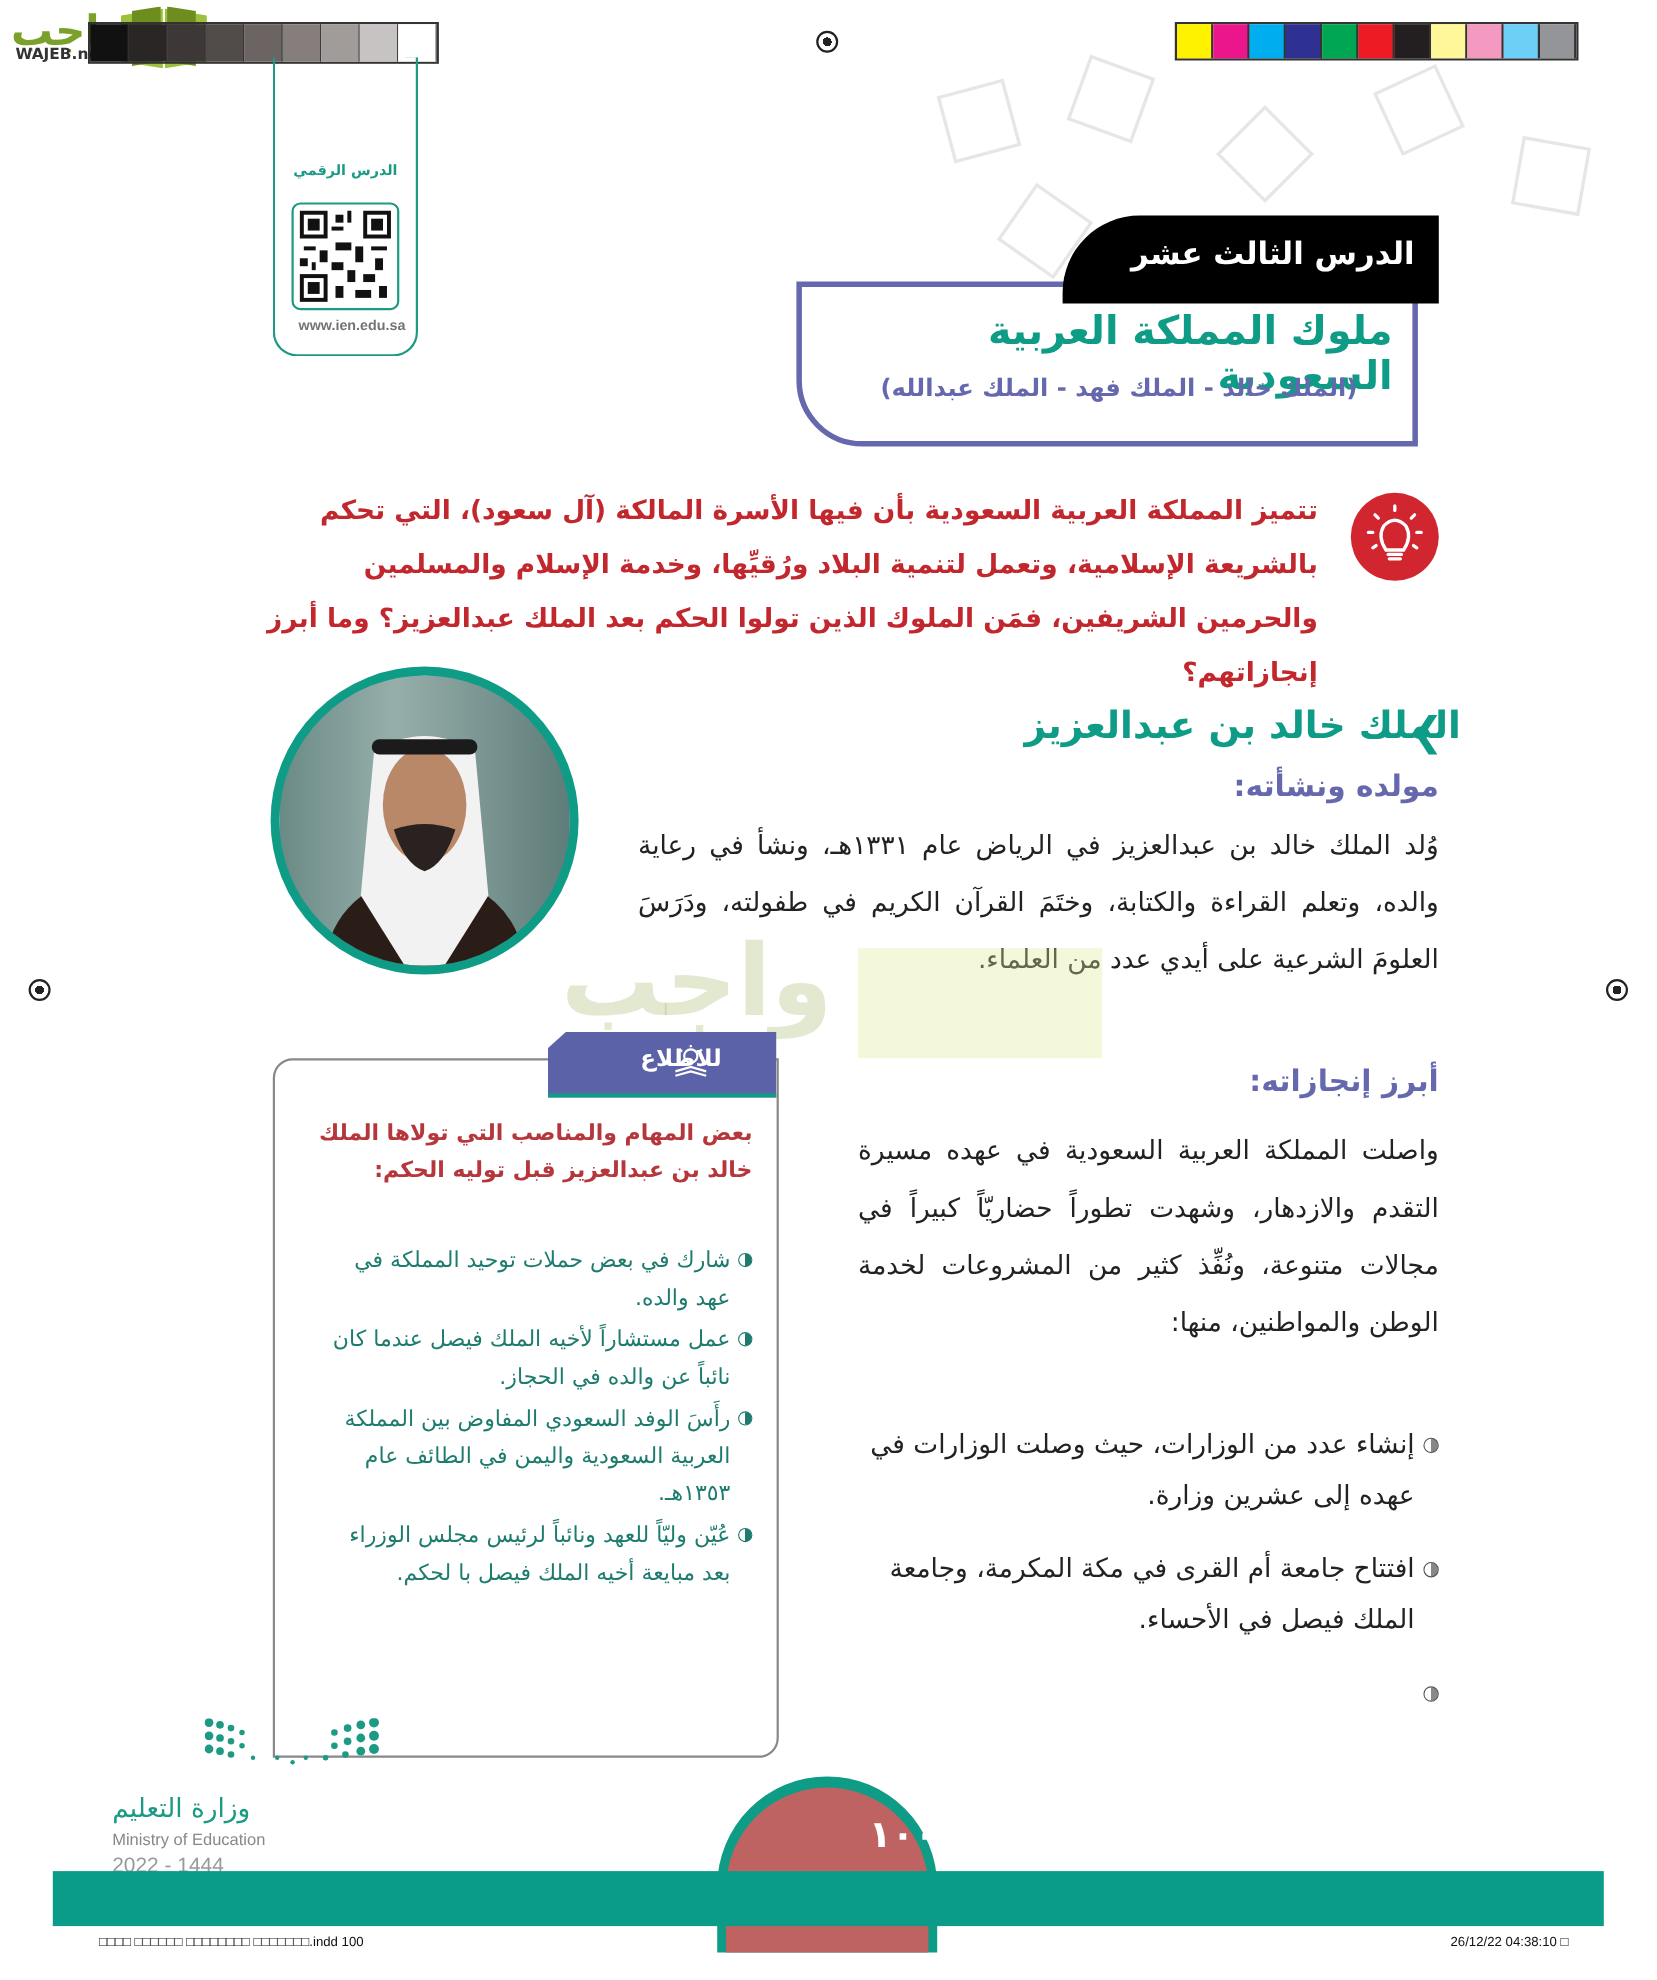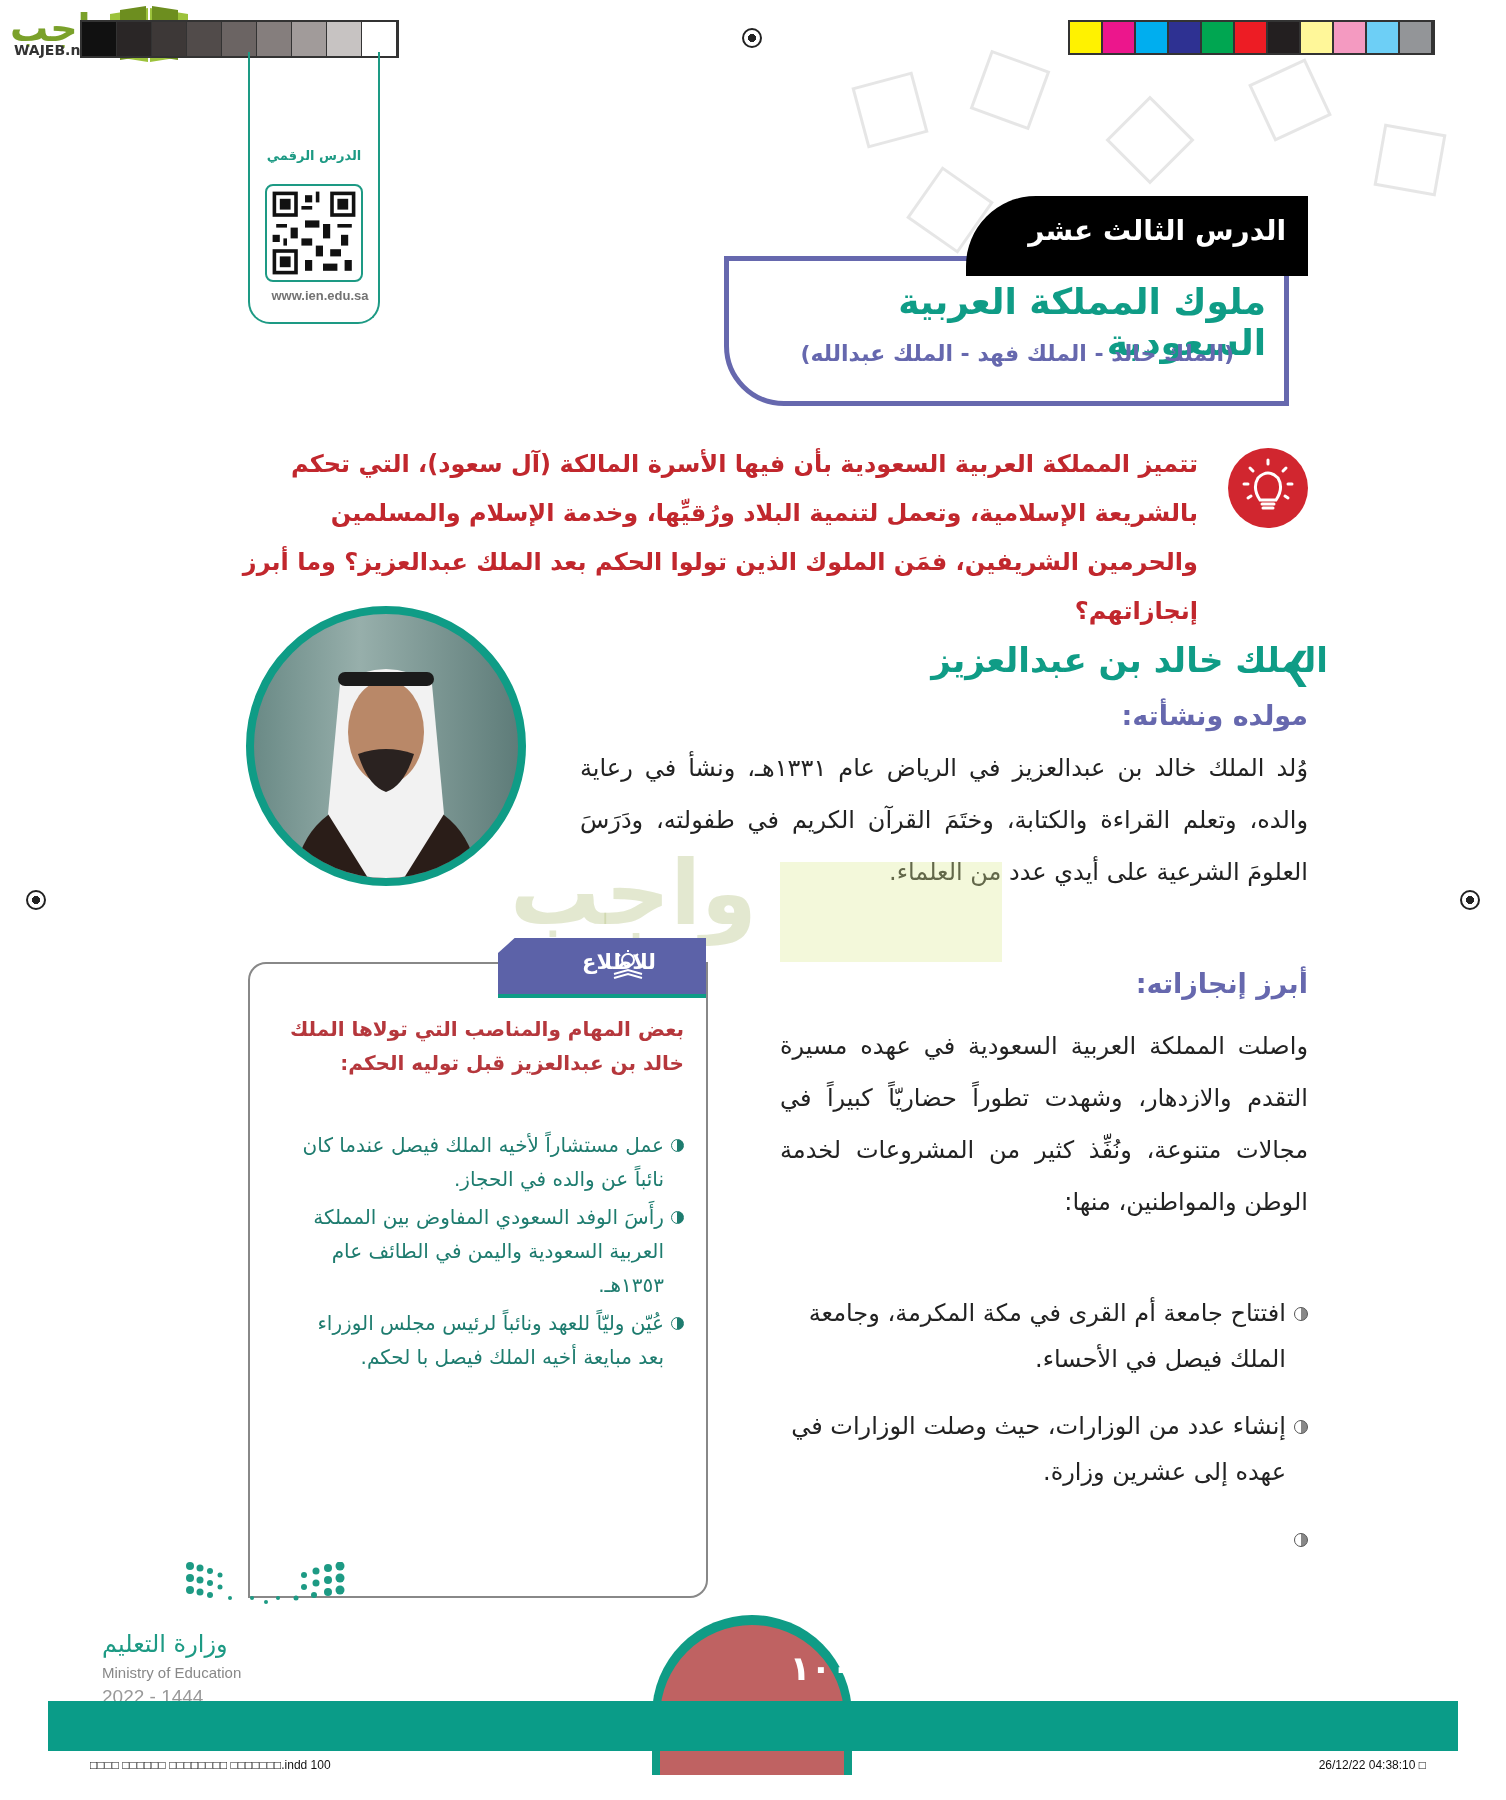--- a/index.html
+++ b/index.html
@@ -187,22 +187,22 @@
   </svg>
 </div>
 
 <div class="abs h-chev">❮</div>
 <div class="abs h-king rtl">الملك خالد بن عبدالعزيز</div>
 <div class="abs h-sub rtl" style="top:700px">مولده ونشأته:</div>
 <div class="abs body rtl" style="top:742px;width:728px">وُلد الملك خالد بن عبدالعزيز في الرياض عام ١٣٣١هـ، ونشأ في رعاية والده، وتعلم القراءة والكتابة، وختَمَ القرآن الكريم في طفولته، ودَرَسَ العلومَ الشرعية على أيدي عدد من العلماء.</div>
 <div class="abs h-sub rtl" style="top:968px">أبرز إنجازاته:</div>
 <div class="abs body rtl" style="top:1020px;width:528px">واصلت المملكة العربية السعودية في عهده مسيرة التقدم والازدهار، وشهدت تطوراً حضاريّاً كبيراً في مجالات متنوعة، ونُفِّذ كثير من المشروعات لخدمة الوطن والمواطنين، منها:</div>
 <ul class="abs bul-list rtl" style="top:1290px;margin:0;padding:0">
+  <li><span class="dot"></span><span>إنشاء عدد من الوزارات، حيث وصلت الوزارات في عهده إلى عشرين وزارة.</span></li>
   <li><span class="dot"></span><span>افتتاح جامعة أم القرى في مكة المكرمة، وجامعة الملك فيصل في الأحساء.</span></li>
-  <li><span class="dot"></span><span>إنشاء عدد من الوزارات، حيث وصلت الوزارات في عهده إلى عشرين وزارة.</span></li>
   <li><span class="dot"></span></li>
 </ul>
 
 <div class="abs wm-book"></div>
 <div class="abs wm">واجب</div>
 
 <div class="abs infobox"></div>
 <div class="abs info-tag">
   <div class="abs info-tag-text rtl">للاطلاع</div>
   <svg class="abs" style="left:112px;top:12px" width="36" height="30" viewBox="0 0 36 30">
@@ -210,20 +210,21 @@
         <circle cx="18" cy="10" r="6"></circle>
         <path d="M4 24 L18 20 L32 24 M4 28 L18 24 L32 28"></path>
         <line x1="18" y1="0" x2="18" y2="2"></line>
         <line x1="8" y1="4" x2="10" y2="6"></line>
         <line x1="28" y1="4" x2="26" y2="6"></line>
       </g>
   </svg>
 </div>
 <div class="abs info-head rtl">بعض المهام والمناصب التي تولاها الملك خالد بن عبدالعزيز قبل توليه الحكم:</div>
 <ul class="abs info-list rtl">
+  <li><span class="dot"></span><span>شارك في بعض حملات توحيد المملكة في عهد والده.</span></li>
   <li><span class="dot"></span><span>عمل مستشاراً لأخيه الملك فيصل عندما كان نائباً عن والده في الحجاز.</span></li>
   <li><span class="dot"></span><span>رأَسَ الوفد السعودي المفاوض بين المملكة العربية السعودية واليمن في الطائف عام ١٣٥٣هـ.</span></li>
   <li><span class="dot"></span><span>عُيّن وليّاً للعهد ونائباً لرئيس مجلس الوزراء بعد مبايعة أخيه الملك فيصل با لحكم.</span></li>
 </ul>
 
 <svg class="abs moe-dots" viewBox="0 0 160 48">
   <g fill="#1d9a84">
     <circle cx="4" cy="4" r="4"></circle>
       <circle cx="14" cy="6" r="3.5"></circle>
       <circle cx="24" cy="9" r="3"></circle>

